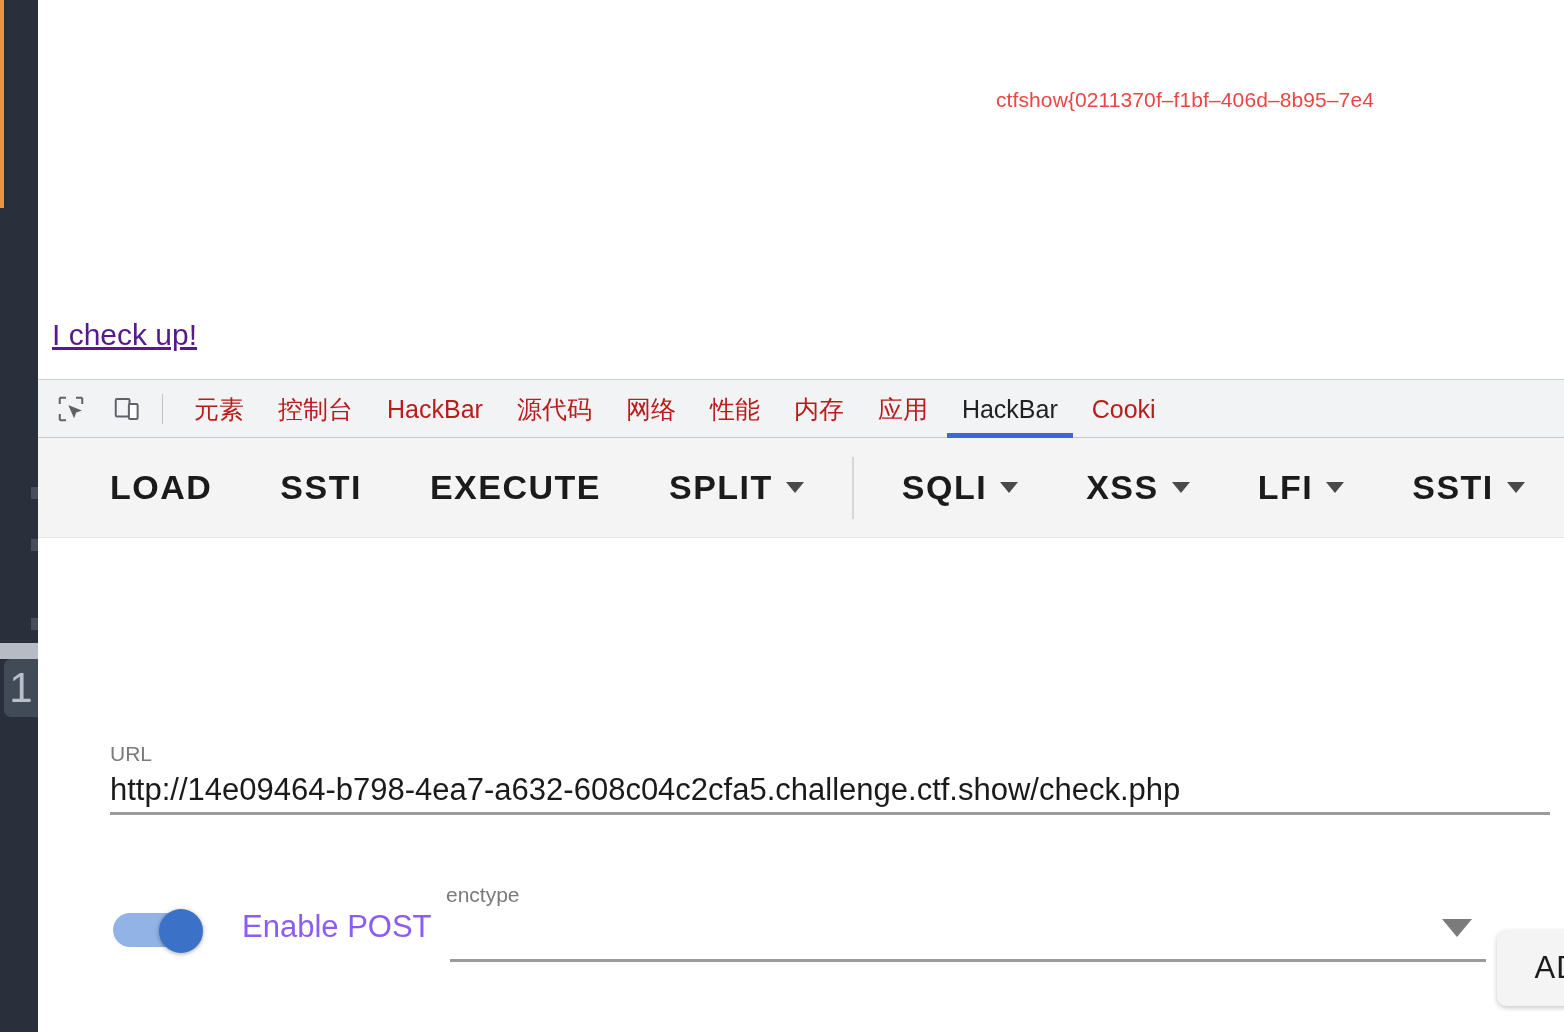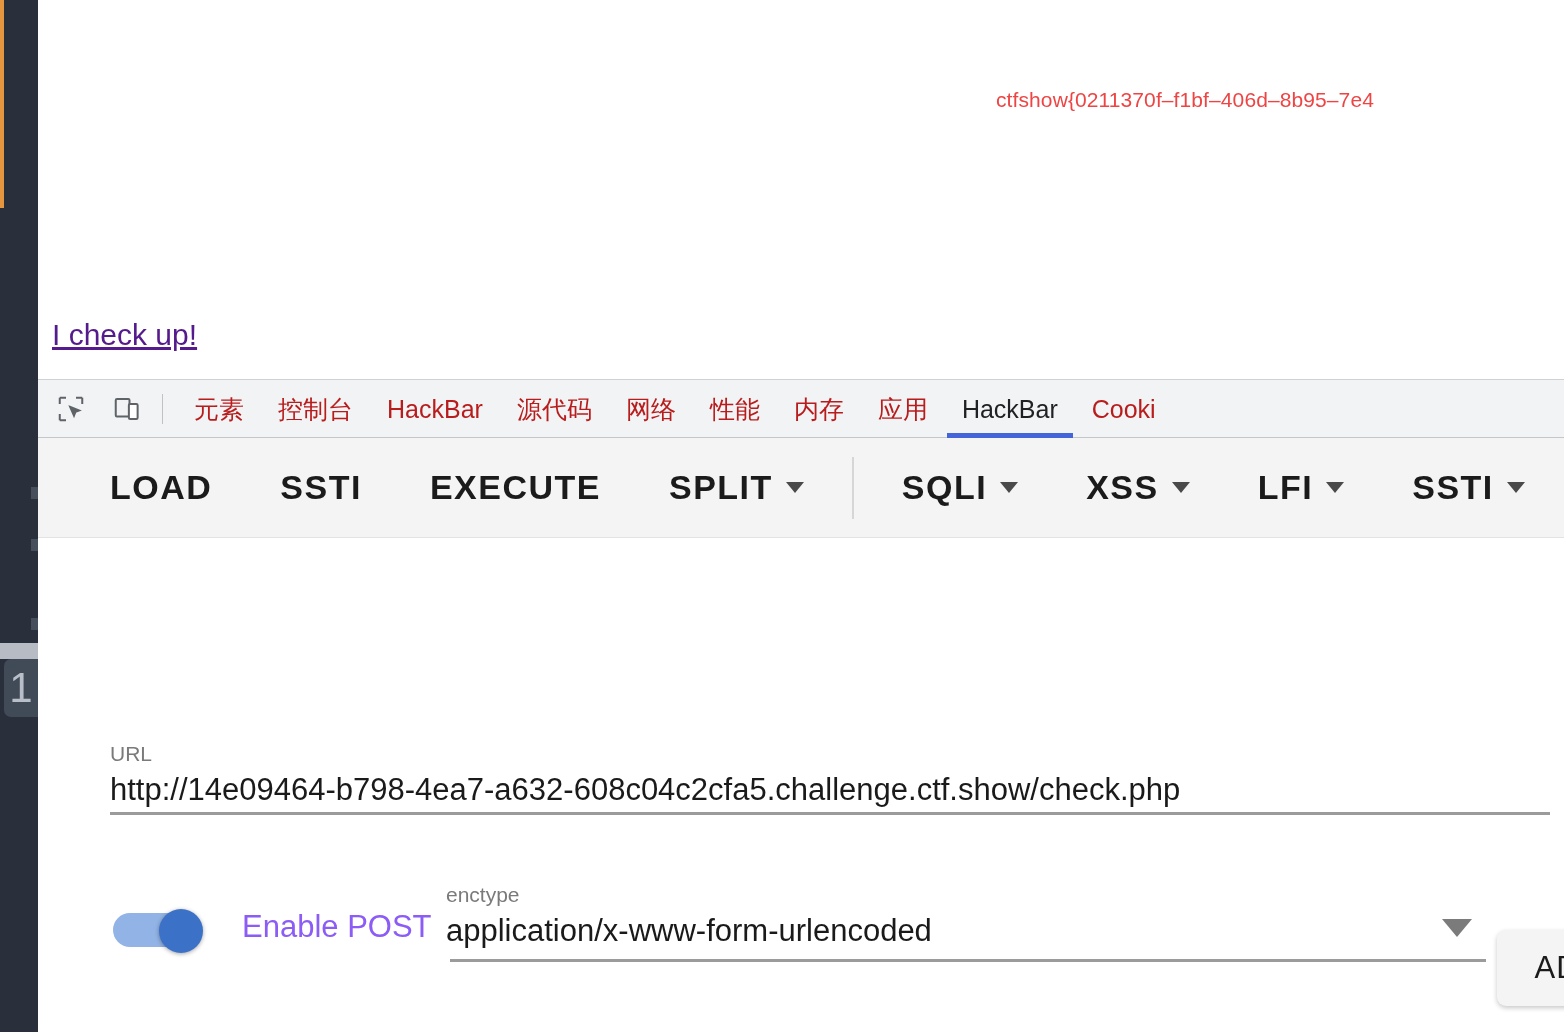--- a/index.html
+++ b/index.html
@@ -254,21 +254,20 @@
 
       <div class="post-row">
         <div class="toggle">
           <div class="toggle-track"></div>
           <div class="toggle-knob"></div>
         </div>
         <div class="toggle-caption">Enable POST</div>
 
         <div class="enctype-field">
           <div class="field-label">enctype</div>
-          <div class="field-value">application/x-www-form-urlencoded</div>
         </div>
         <div class="enctype-underline"></div>
         <div class="enctype-caret"></div>
       </div>
 
       <div class="add-card">AD</div>
 
     </div>
   </div>
 </div>

